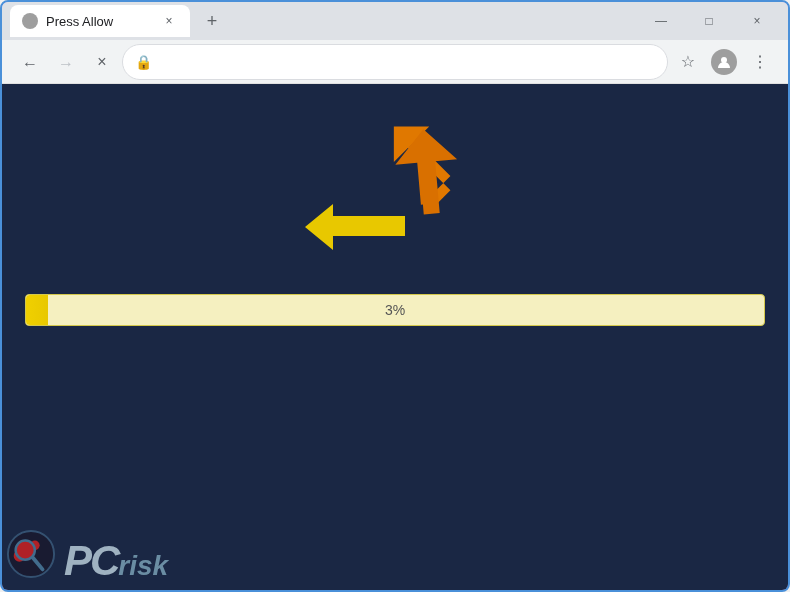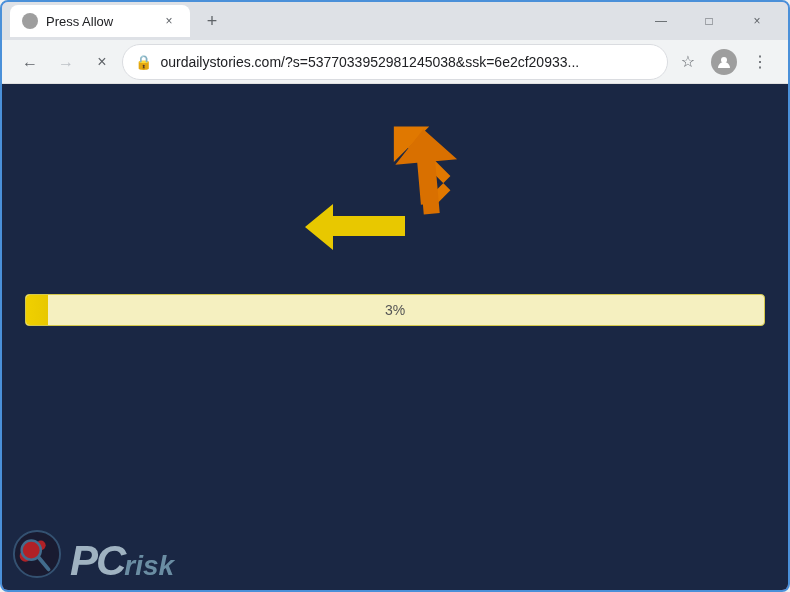--- a/index.html
+++ b/index.html
@@ -244,21 +244,21 @@
     }
 
     
     .watermark {
       position: absolute;
       bottom: 0;
       left: 0;
       display: flex;
       align-items: center;
       gap: 8px;
-      padding: 8px 10px;
+      padding: 8px 4px;
       opacity: 0.85;
     }
 
     .pcrisk-logo {
       width: 50px;
       height: 50px;
     }
   </style>
 </head>
 <body>
@@ -282,21 +282,20 @@
       <div class="window-control close">×</div>
     </div>
   </div>
 
   <div class="nav-bar">
     <div class="nav-btn">←</div>
     <div class="nav-btn disabled">→</div>
     <div class="nav-btn">×</div>
     <div class="address-bar">
       <span class="lock-icon">🔒</span>
-      <span class="url-text">ourdailystories.com/?s=5377033952981245038&amp;ssk=6e2cf20933...</span>
     </div>
     <div class="star-icon">☆</div>
     <div class="profile-icon">
       <div class="profile-icon-circle">
         <svg width="14" height="14" viewBox="0 0 14 14" fill="white">
           <circle cx="7" cy="5" r="3"></circle>
           <path d="M1 13c0-3.3 2.7-6 6-6s6 2.7 6 6"></path>
         </svg>
       </div>
     </div>

